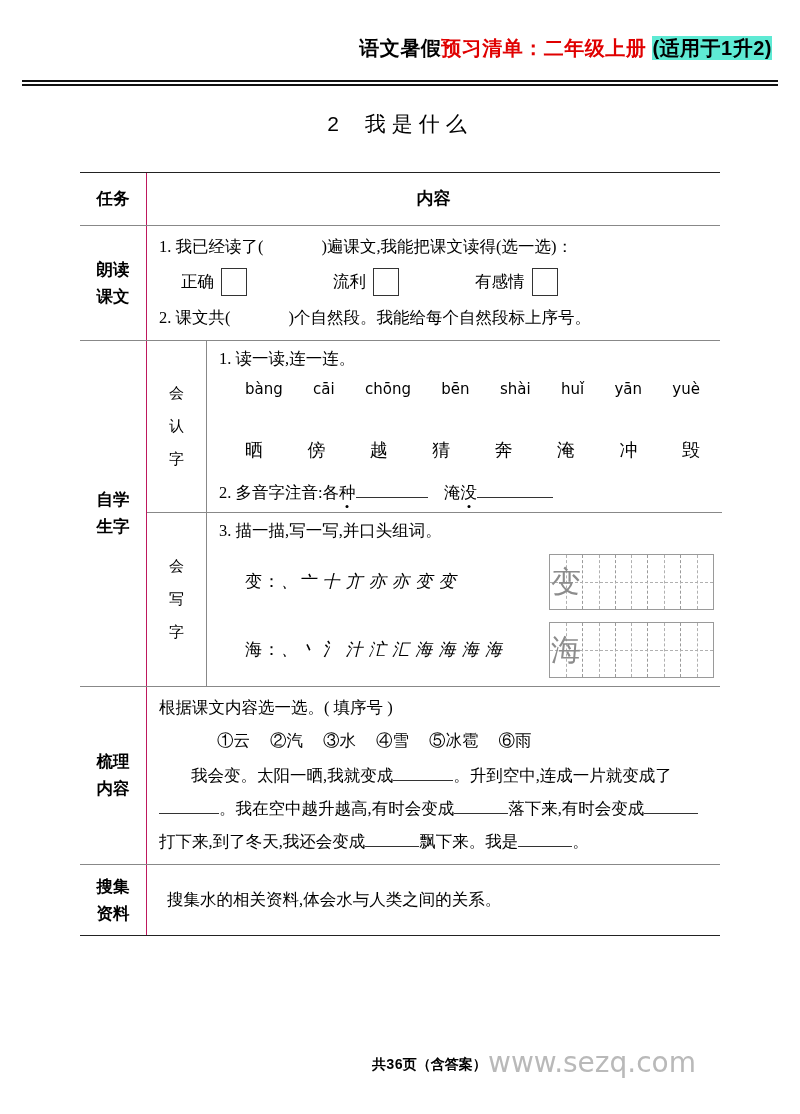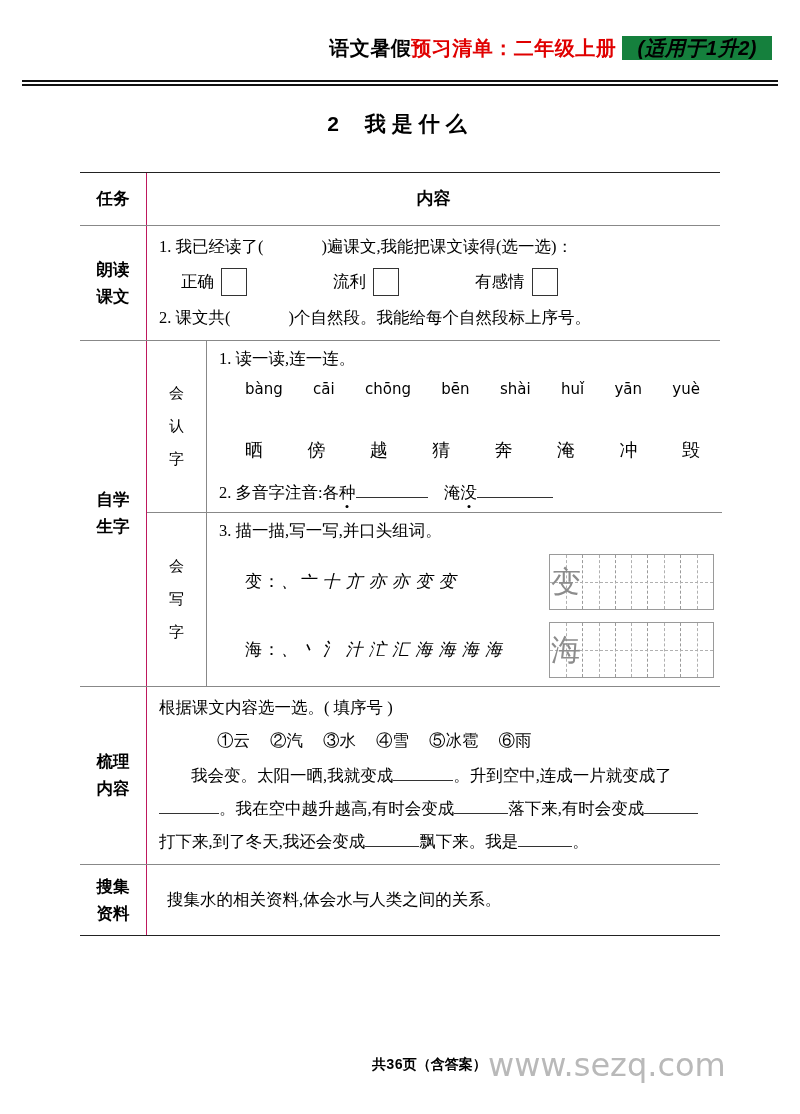--- a/index.html
+++ b/index.html
@@ -30,43 +30,42 @@
     white-space: nowrap;
     font-size: 20px;
     font-weight: bold;
     letter-spacing: 0.5px;
     line-height: 1;
     font-family: "Liberation Sans", "DejaVu Sans", sans-serif;
   }
   .header-part-black { color: #000; }
   .header-part-red { color: #e00000; }
   .header-badge {
-    background: #15803d;
+    background: #5eead4;
     color: #000;
-    padding: 1px 15px;
-    font-style: italic;
+    padding: 1px 0;
   }
   .header-rule {
     position: absolute;
     left: 22px;
     right: 22px;
     top: 80px;
     border-top: 2px solid #111;
     border-bottom: 2px solid #111;
     height: 2px;
   }
 
   
   .doc-title {
     position: absolute;
     left: 0; right: 0;
     top: 110px;
     text-align: center;
     font-size: 21px;
-    font-weight: bold;
+    font-weight: normal;
     letter-spacing: 6px;
     font-family: "Liberation Sans", "DejaVu Sans", sans-serif;
   }
   .doc-title .num { letter-spacing: 2px; }
 
   
   .sheet {
     position: absolute;
     left: 80px;
     top: 172px;
@@ -310,21 +309,21 @@
     top: 12px;
     font-size: 14px;
     font-weight: bold;
     font-family: Liberation Mono, monospace;
     white-space: nowrap;
   }
   .watermark {
     position: absolute;
     left: 488px;
     top: 2px;
-    font-size: 32px;
+    font-size: 28px;
     color: #b9b9b9;
     font-family: "DejaVu Sans", "Liberation Sans", sans-serif;
     letter-spacing: 0px;
     white-space: nowrap;
   }
 </style>
 </head>
 <body>
 
 <div class="page-header">

